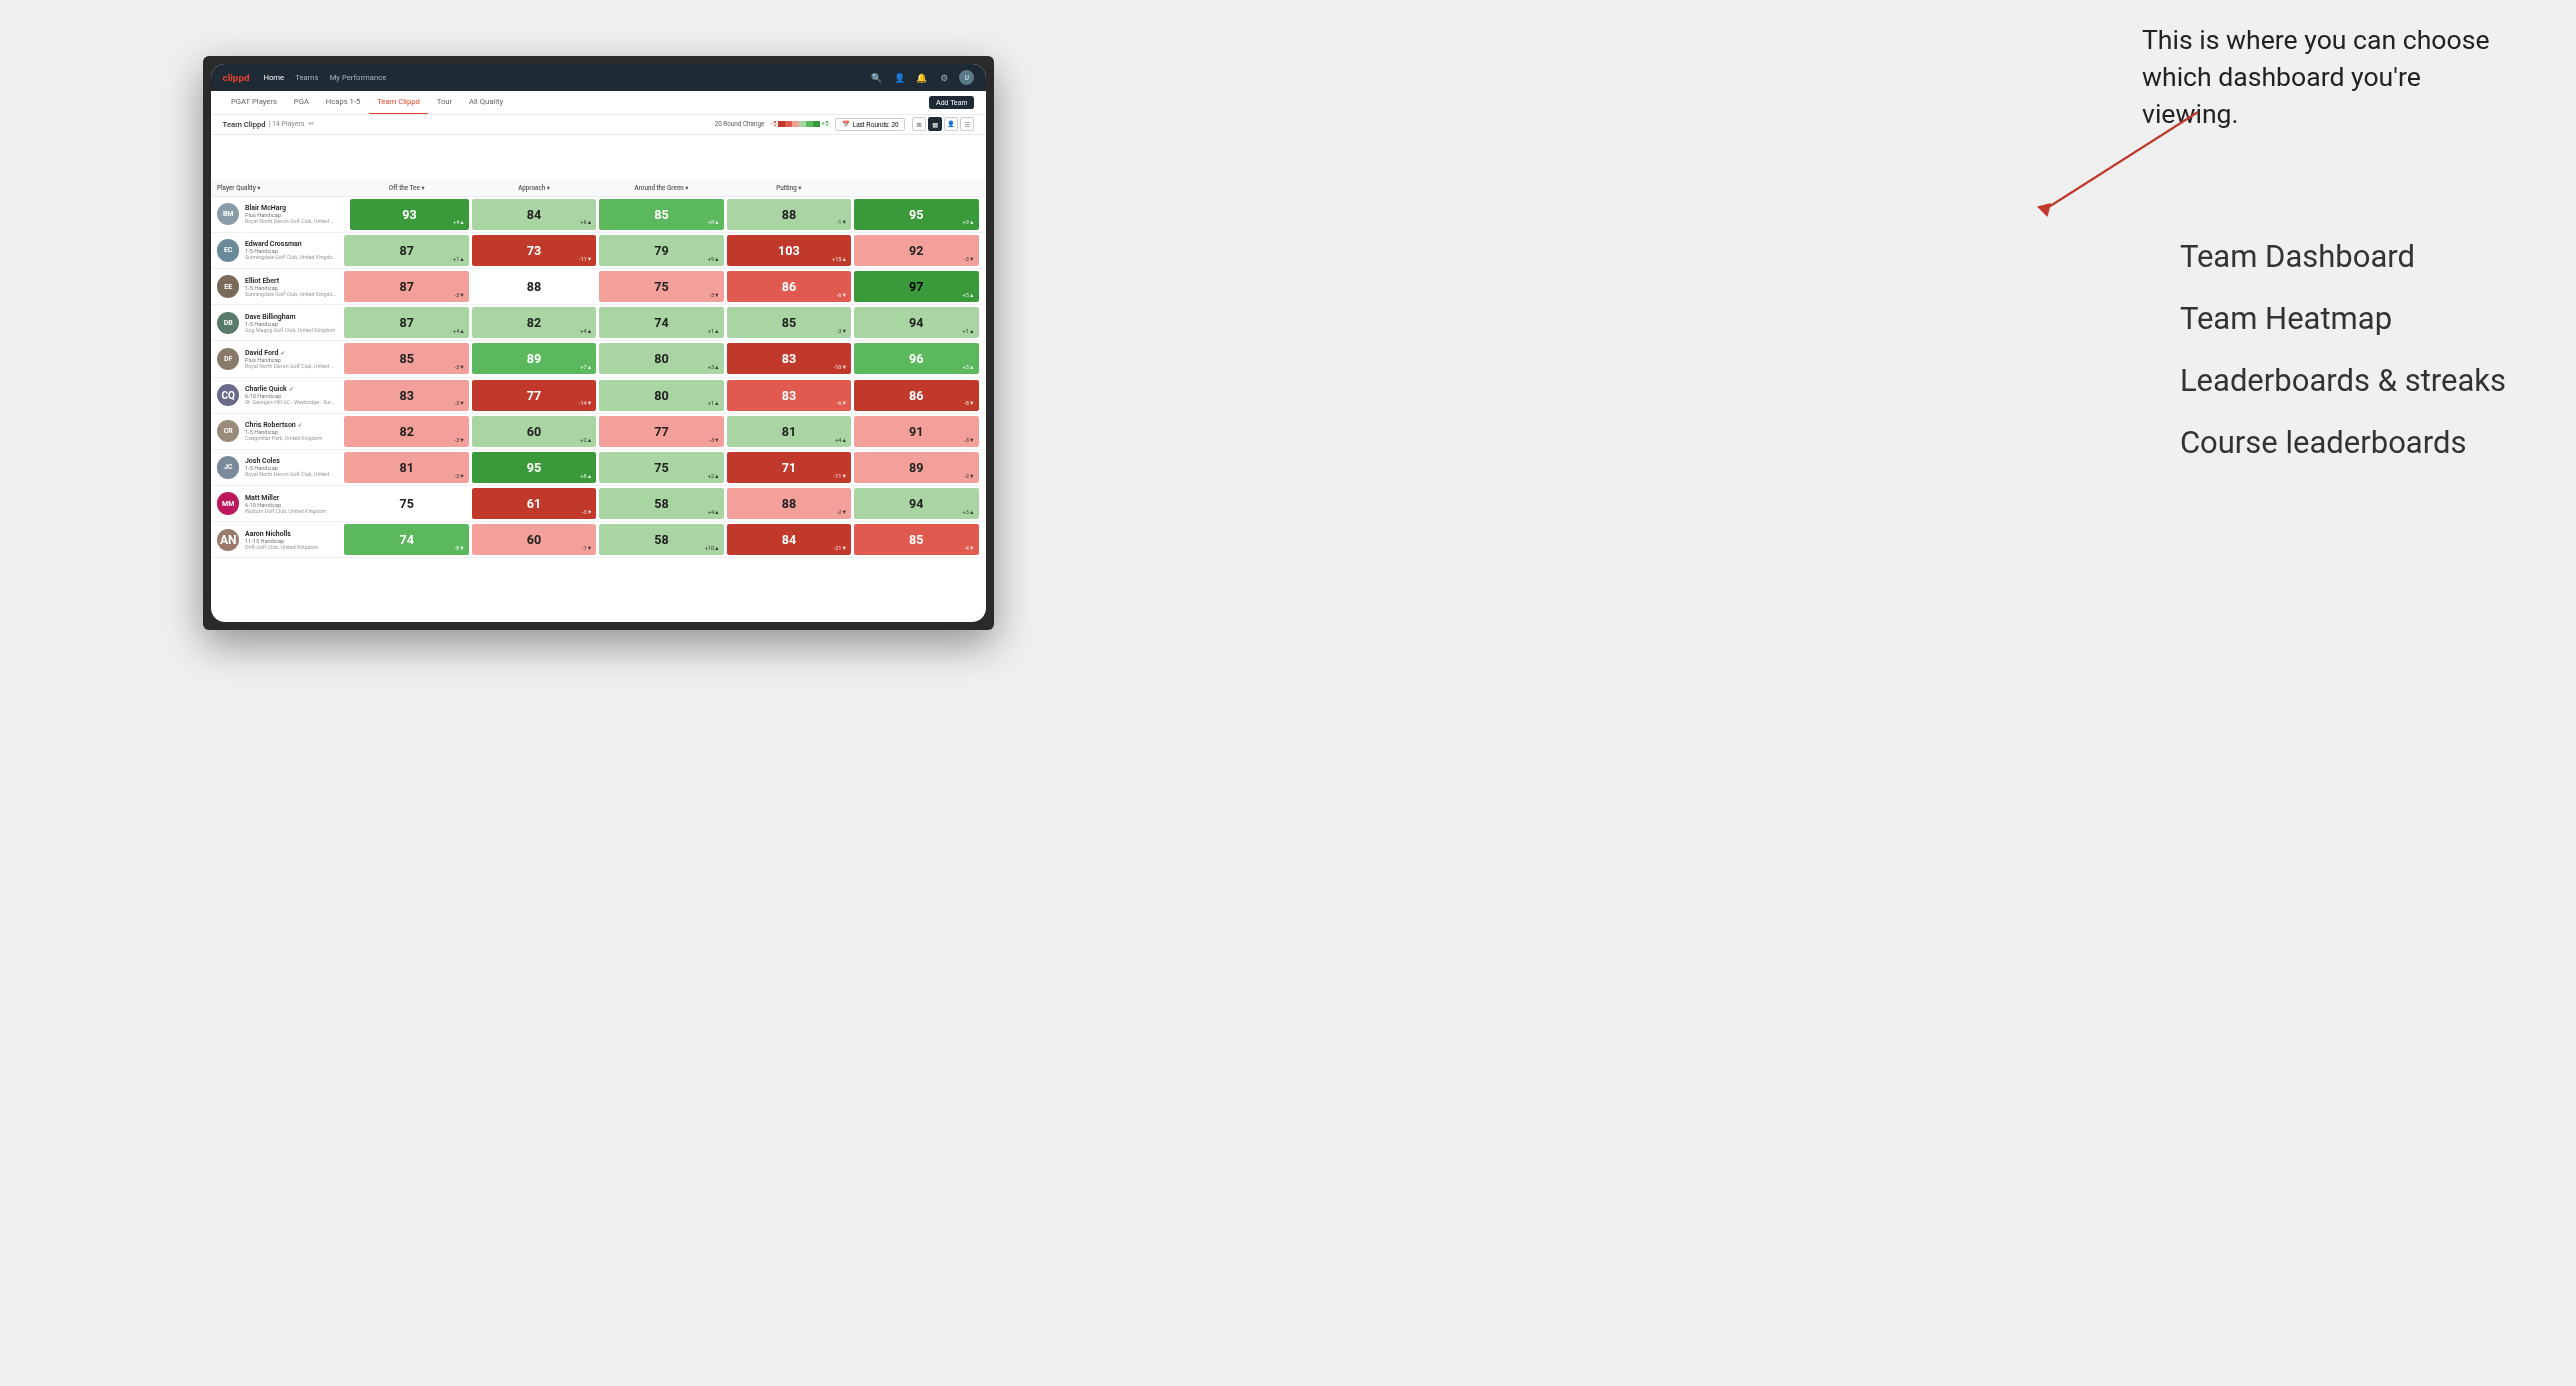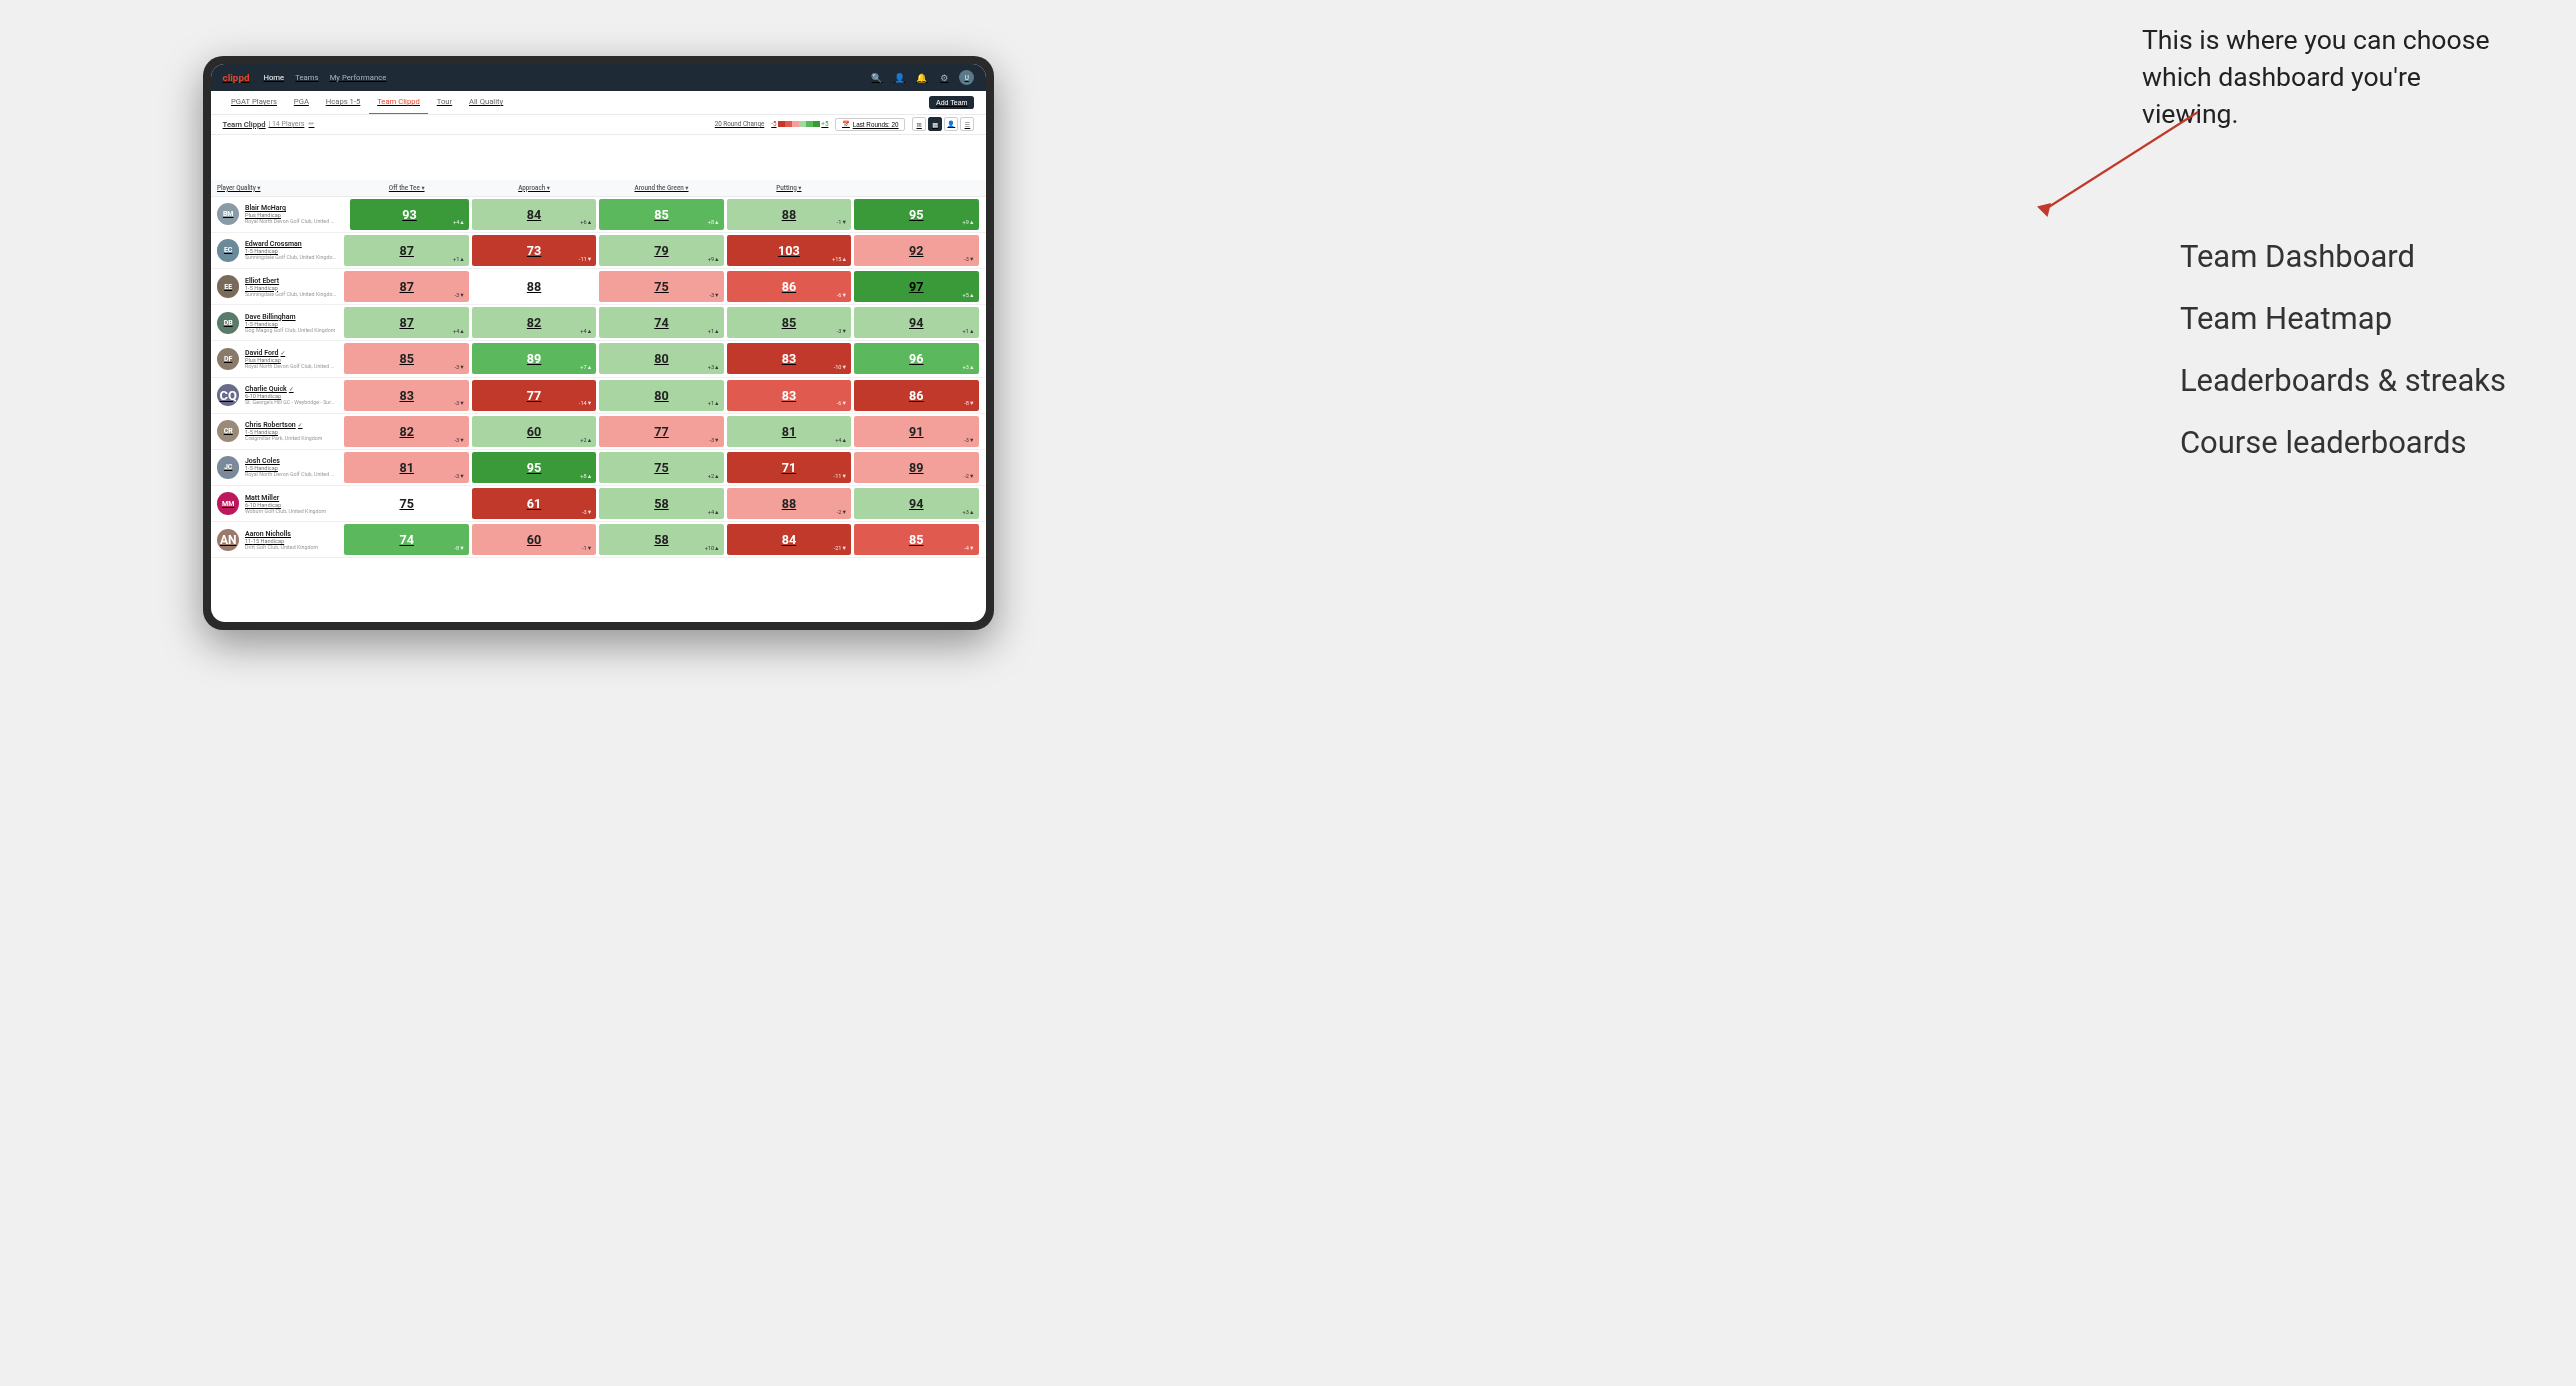--- a/index.html
+++ b/index.html
@@ -13,24 +13,23 @@
     }
 
     
     .tablet-frame {
       position: absolute;
       left: 203px;
       top: 56px;
       width: 791px;
       height: 574px;
       background: #2a2a2a;
-      border-radius: 20px;
+      border-radius: 6px;
       box-shadow: 0 14px 42px rgba(0,0,0,0.4);
       padding: 8.4px;
-      text-decoration: underline;
     }
 
     .tablet-screen {
       width: 100%;
       height: 100%;
       background: #fff;
       border-radius: 14px;
       overflow: hidden;
       display: flex;
       flex-direction: column;
@@ -637,21 +636,21 @@
     <span class="score-change" style="color:#ffffff;opacity:0.85">-10▼</span>
   </div>
     <div class="score-cell" style="background:#5cb85c;">
     <span class="score-main" style="color:#ffffff">96</span>
     <span class="score-change" style="color:#ffffff;opacity:0.85">+3▲</span>
   </div>
   </div>
           <div class="table-row">
     <div class="player-info">
       <div class="player-avatar" style="background:#6a6a8a">
-        <span style="color:#fff;font-size:13px;font-weight:bold">CQ</span>
+        <span style="color:#fff;font-size:10px;font-weight:bold">CQ</span>
       </div>
       <div class="player-details">
         <div class="player-name">
           Charlie Quick
           <span class="verified-icon">✓</span>
         </div>
         <div class="player-handicap">6-10 Handicap</div>
         <div class="player-club">St. George's Hill GC - Weybridge - Surrey, Uni...</div>
       </div>
     </div>

